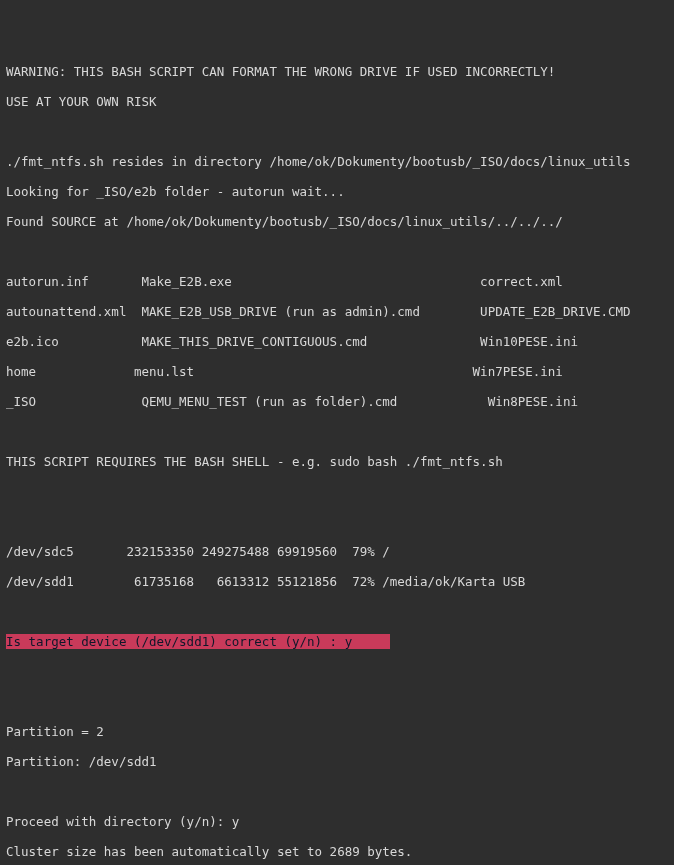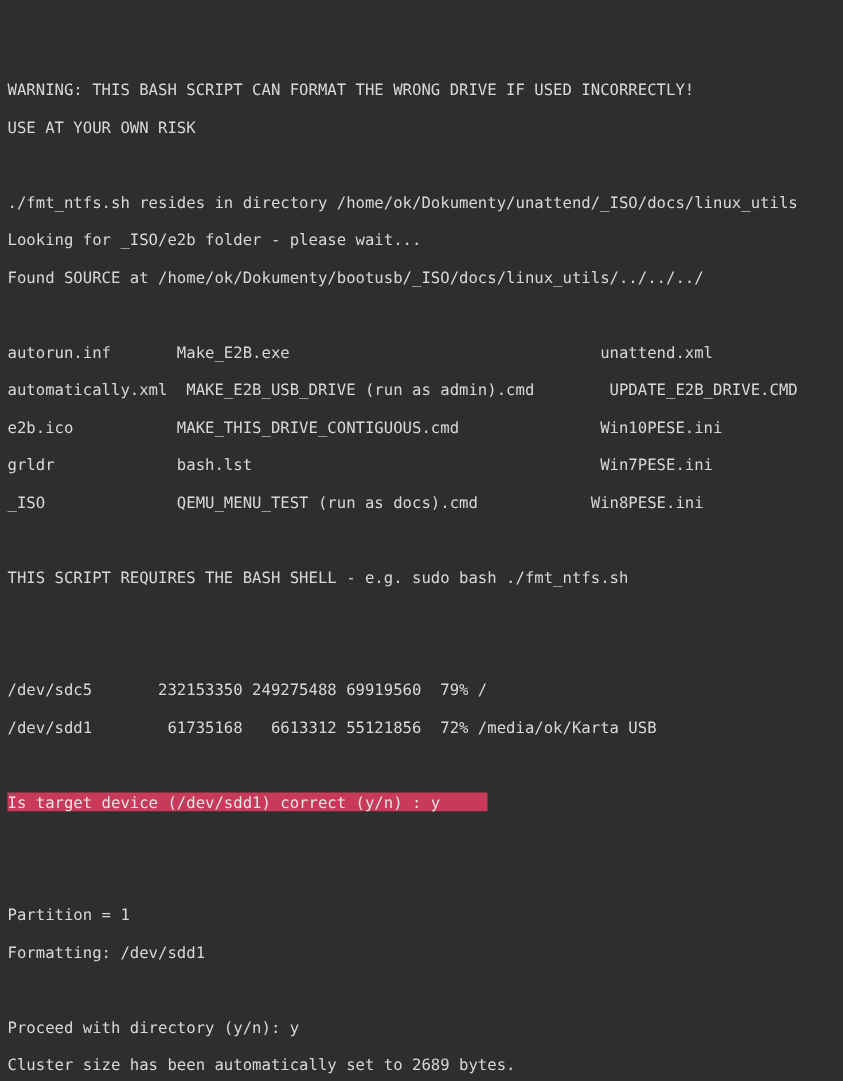--- a/index.html
+++ b/index.html
@@ -9,52 +9,52 @@
     color: #d8d8d8;
     font-family: "DejaVu Sans Mono", "Liberation Mono", monospace;
     font-size: 12.5px;
     line-height: 15px;
     width: 662px;
     white-space: pre;
     overflow: hidden;
   }
   .prompt-line {
     background: #c93a5a;
-    color: #e5e5e5;
+    color: #0f172a;
     display: inline-block;
   }
 </style>
 </head>
 <body>
 
 
 
 <span>WARNING: THIS BASH SCRIPT CAN FORMAT THE WRONG DRIVE IF USED INCORRECTLY!
 </span>
 <span>USE AT YOUR OWN RISK
 </span>
 <span>
 </span>
-<span>./fmt_ntfs.sh resides in directory /home/ok/Dokumenty/unattend/_ISO/docs/linux_utils
+<span>./fmt_ntfs.sh resides in directory /home/ok/Dokumenty/bootusb/_ISO/docs/linux_utils
 </span>
-<span>Looking for _ISO/e2b folder - please wait...
+<span>Looking for _ISO/e2b folder - autorun wait...
 </span>
 <span>Found SOURCE at /home/ok/Dokumenty/bootusb/_ISO/docs/linux_utils/../../../
 </span>
 <span>
 </span>
-<span>autorun.inf       Make_E2B.exe                                 unattend.xml
+<span>autorun.inf       Make_E2B.exe                                 correct.xml
 </span>
-<span>automatically.xml  MAKE_E2B_USB_DRIVE (run as admin).cmd        UPDATE_E2B_DRIVE.CMD
+<span>autounattend.xml  MAKE_E2B_USB_DRIVE (run as admin).cmd        UPDATE_E2B_DRIVE.CMD
 </span>
 <span>e2b.ico           MAKE_THIS_DRIVE_CONTIGUOUS.cmd               Win10PESE.ini
 </span>
-<span>grldr             bash.lst                                     Win7PESE.ini
+<span>home             menu.lst                                     Win7PESE.ini
 </span>
-<span>_ISO              QEMU_MENU_TEST (run as docs).cmd            Win8PESE.ini
+<span>_ISO              QEMU_MENU_TEST (run as folder).cmd            Win8PESE.ini
 </span>
 <span>
 </span>
 <span>THIS SCRIPT REQUIRES THE BASH SHELL - e.g. sudo bash ./fmt_ntfs.sh
 </span>
 <span>
 </span>
 <span>
 </span>
 <span>/dev/sdc5       232153350 249275488 69919560  79% /
@@ -62,23 +62,23 @@
 <span>/dev/sdd1        61735168   6613312 55121856  72% /media/ok/Karta USB
 </span>
 <span>
 </span>
 <span class="prompt-line">Is target device (/dev/sdd1) correct (y/n) : y     </span>
 
 <span>
 </span>
 <span>
 </span>
-<span>Partition = 1
+<span>Partition = 2
 </span>
-<span>Formatting: /dev/sdd1
+<span>Partition: /dev/sdd1
 </span>
 <span>
 </span>
 <span>Proceed with directory (y/n): y
 </span>
 <span>Cluster size has been automatically set to 2689 bytes.
 </span>
 
 
 

